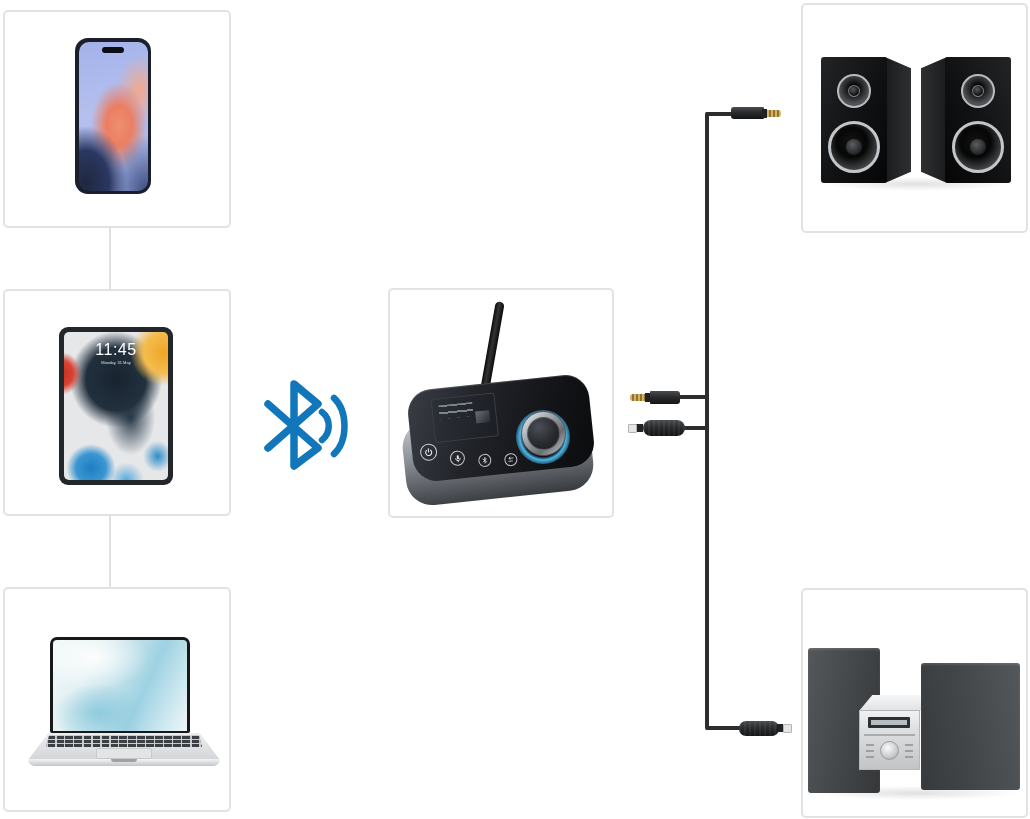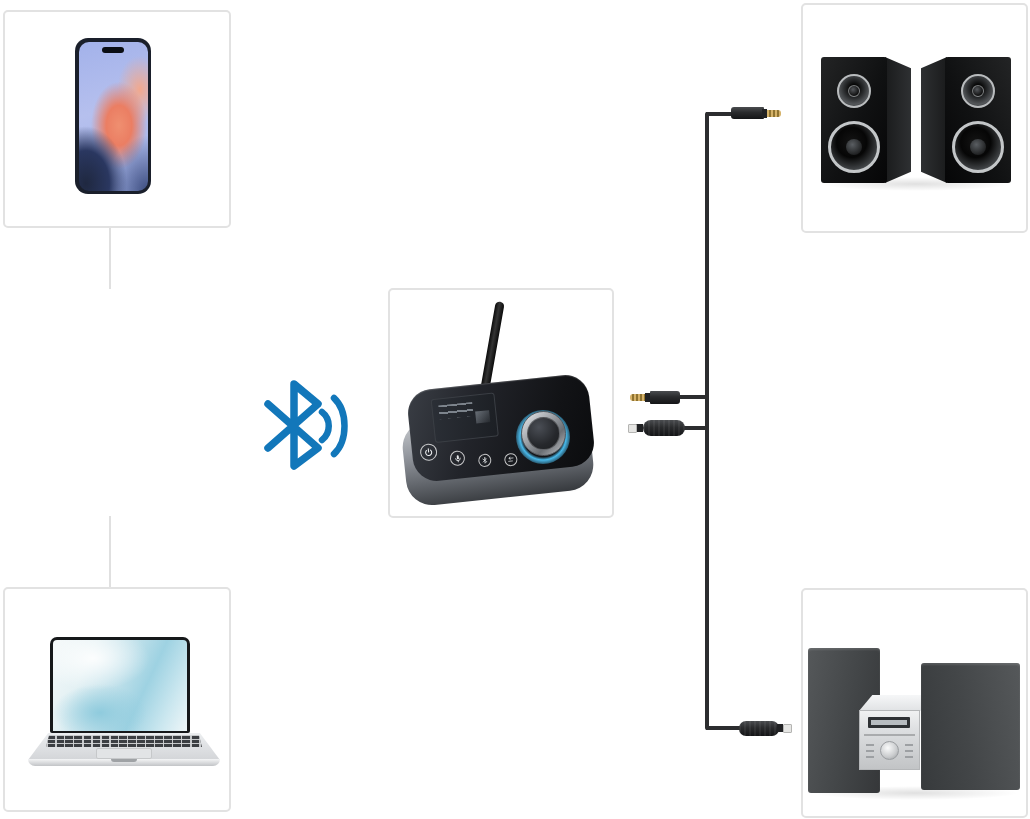--- a/index.html
+++ b/index.html
@@ -35,20 +35,36 @@
         radial-gradient(85% 55% at 10% 95%, #1f2840 0%, #2a3760 40%, rgba(42,55,96,0) 70%),
         radial-gradient(90% 60% at 98% 100%, #3e4e80 0%, rgba(62,78,128,0) 62%),
         radial-gradient(58% 42% at 58% 56%, #ef8f70 0%, #eb7e63 32%, rgba(239,143,112,0) 70%),
         radial-gradient(50% 35% at 88% 32%, #f2a88d 0%, rgba(242,168,141,0) 65%),
         linear-gradient(165deg, #a3b2ea 0%, #b6c0ee 45%, #9fb0e6 100%);">
         <div class="abs" style="left:50%;top:5px;width:22px;height:6.5px;margin-left:-11px;background:#0b0e14;border-radius:4px;"></div>
       </div>
     </div>
   </div>
 
+  <div class="box" style="left:3px;top:289px;width:228px;height:227px;">
+    <div class="abs" style="left:54px;top:36px;width:114px;height:158px;background:#23262b;border-radius:9px;padding:5px;box-sizing:border-box;">
+      <div class="abs" style="left:5px;top:5px;right:5px;bottom:5px;border-radius:5px;overflow:hidden;background:
+        radial-gradient(46% 32% at 96% 14%, #efa626 0%, #f4bc4e 42%, rgba(244,188,78,0) 70%),
+        radial-gradient(26% 20% at -2% 28%, #c92c1d 0%, #d94434 42%, rgba(217,68,52,0) 72%),
+        radial-gradient(60% 44% at 50% 32%, #18232f 0%, #22303e 48%, rgba(34,48,62,0) 74%),
+        radial-gradient(34% 36% at 64% 58%, #2a3c4c 0%, rgba(42,60,76,0) 70%),
+        radial-gradient(32% 22% at 26% 92%, #1f7ec2 0%, #3b96d2 45%, rgba(59,150,210,0) 74%),
+        radial-gradient(24% 17% at 60% 100%, #57aadd 0%, rgba(87,170,221,0) 70%),
+        radial-gradient(20% 15% at 90% 84%, #2f8cc8 0%, rgba(47,140,200,0) 70%),
+        #e6e7e9;">
+        <div class="abs" style="left:0;right:0;top:9px;text-align:center;color:#fff;font-size:16px;font-weight:300;letter-spacing:.5px;">11:45</div>
+        <div class="abs" style="left:0;right:0;top:28px;text-align:center;color:rgba(255,255,255,.85);font-size:4px;">Monday, 31 May</div>
+      </div>
+    </div>
+  </div>
 
   <div class="box" style="left:3px;top:587px;width:228px;height:225px;">
     <div>
       <div class="abs" style="left:45px;top:48px;width:140px;height:96px;background:#16181a;border-radius:7px 7px 2px 2px;padding:3px;box-sizing:border-box;">
         <div class="abs" style="left:3px;top:3px;right:3px;bottom:2px;border-radius:4px 4px 0 0;background:
           radial-gradient(60% 50% at 30% 20%, rgba(255,255,255,.9) 0%, rgba(255,255,255,0) 70%),
           radial-gradient(50% 45% at 35% 80%, #8fcbdd 0%, rgba(143,203,221,0) 70%),
           linear-gradient(115deg,#f4f8f9 0%,#e4f1f4 25%,#bfe0ea 48%,#9ed2e2 65%,#cde8f0 85%,#eef6f8 100%);"></div>
       </div>
       <div class="abs" style="left:23px;top:144px;width:192px;height:27px;background:linear-gradient(180deg,#eceef0 0%,#d3d5d8 100%);clip-path:polygon(10.5% 0,89.5% 0,100% 100%,0 100%);">

